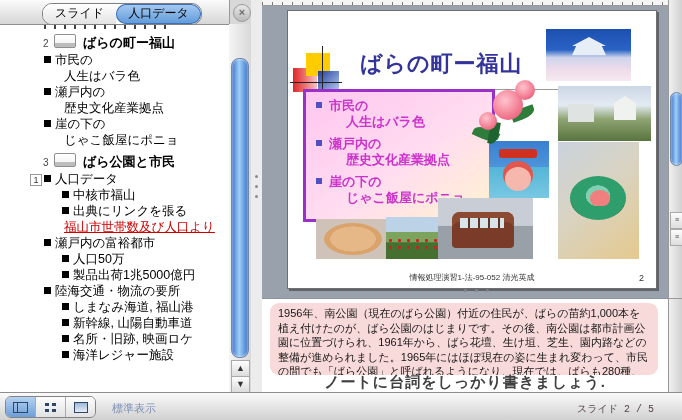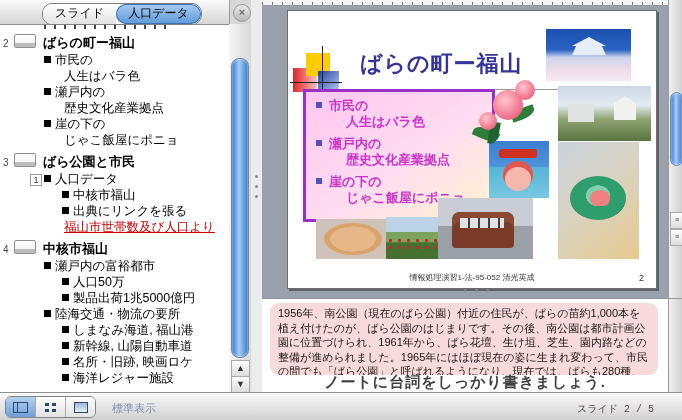--- a/index.html
+++ b/index.html
@@ -15,21 +15,21 @@
         border-radius:10px;overflow:hidden;background:#fff;}
   .tab{padding:1px 12px 2px;font-size:12px;color:#000;background:linear-gradient(#ffffff,#e3e3e3);text-align:center;}
   .tab.selected{background:linear-gradient(#a8cbf2,#5f9ad9);box-shadow:0 0 0 1px #3d6fb5 inset;border-radius:10px;}
   .close-pane{position:absolute;left:233px;top:4px;width:16px;height:16px;border-radius:50%;
         background:linear-gradient(#e9e9e9,#b9b9b9);border:1px solid #9a9a9a;z-index:6;
         color:#6d6d6d;font-size:11px;line-height:15px;text-align:center;font-weight:bold;}
   .outline{position:absolute;left:0;top:24px;width:100%;height:368px;overflow:hidden;}
   .clip-row{height:4px;margin:1px 0 2px 44px;width:130px;overflow:hidden;
             background:repeating-linear-gradient(90deg,#444 0 2px,transparent 2px 10px);}
   .orow{position:relative;line-height:16px;font-size:12.5px;white-space:nowrap;color:#000;}
-  .orow.title{font-weight:bold;font-size:13px;margin-top:5px;line-height:17px;}
+  .orow.title{font-weight:bold;font-size:13px;margin-top:5px;line-height:17px;padding-left:40px;}
   .onum{display:inline-block;width:11px;font-size:10px;font-weight:normal;color:#444;padding-left:3px;}
   .oicon{display:inline-block;width:20px;height:12px;border:1px solid #8f8f8f;border-radius:2px;
          background:linear-gradient(#ffffff,#f0f0f0);box-shadow:inset 0 -7px 0 -3px #bdbdbd;
          vertical-align:-1px;margin-right:7px;}
   .orow .marker{display:inline-block;width:7px;height:7px;background:#000;margin-right:4px;vertical-align:1px;}
   .orow.b2{padding-left:44px;}
   .orow.cont{padding-left:64px;}
   .orow.b3{padding-left:62px;}
   .orow.link{padding-left:64px;color:#cc0000;text-decoration:underline;}
   .numbox{position:absolute;left:30px;top:3px;width:10px;height:10px;border:1px solid #999;
@@ -174,21 +174,20 @@
         <div class="orow cont"><span class="otext">人生はバラ色</span></div>
         <div class="orow b2"><span class="marker"></span><span class="otext">瀬戸内の</span></div>
         <div class="orow cont"><span class="otext">歴史文化産業拠点</span></div>
         <div class="orow b2"><span class="marker"></span><span class="otext">崖の下の</span></div>
         <div class="orow cont"><span class="otext">じゃこ飯屋にポニョ</span></div>
         <div class="orow title"><span class="onum">3</span><span class="oicon"></span><span class="otext">ばら公園と市民</span></div>
         <div class="orow b2"><span class="numbox">1</span><span class="marker"></span><span class="otext">人口データ</span></div>
         <div class="orow b3"><span class="marker"></span><span class="otext">中核市福山</span></div>
         <div class="orow b3"><span class="marker"></span><span class="otext">出典にリンクを張る</span></div>
         <div class="orow link"><span class="otext">福山市世帯数及び人口より</span></div>
-        <div class="orow title"><span class="onum">4</span><span class="oicon"></span><span class="otext">中核市福山</span></div>
         <div class="orow b2"><span class="marker"></span><span class="otext">瀬戸内の富裕都市</span></div>
         <div class="orow b3"><span class="marker"></span><span class="otext">人口50万</span></div>
         <div class="orow b3"><span class="marker"></span><span class="otext">製品出荷1兆5000億円</span></div>
         <div class="orow b2"><span class="marker"></span><span class="otext">陸海交通・物流の要所</span></div>
         <div class="orow b3"><span class="marker"></span><span class="otext">しまなみ海道, 福山港</span></div>
         <div class="orow b3"><span class="marker"></span><span class="otext">新幹線, 山陽自動車道</span></div>
         <div class="orow b3"><span class="marker"></span><span class="otext">名所・旧跡, 映画ロケ</span></div>
         <div class="orow b3"><span class="marker"></span><span class="otext">海洋レジャー施設</span></div>
       </div>
   </div>

